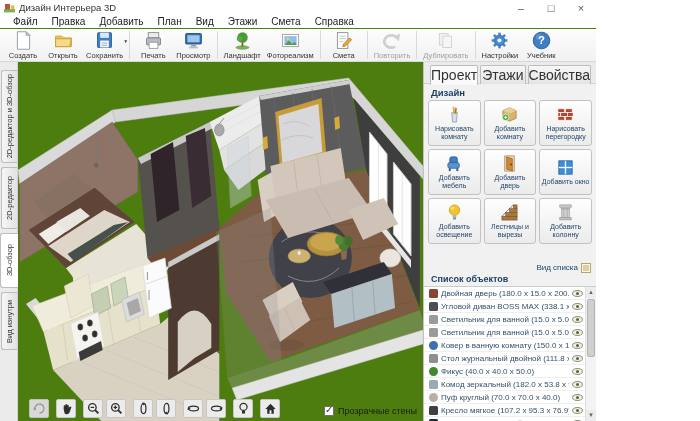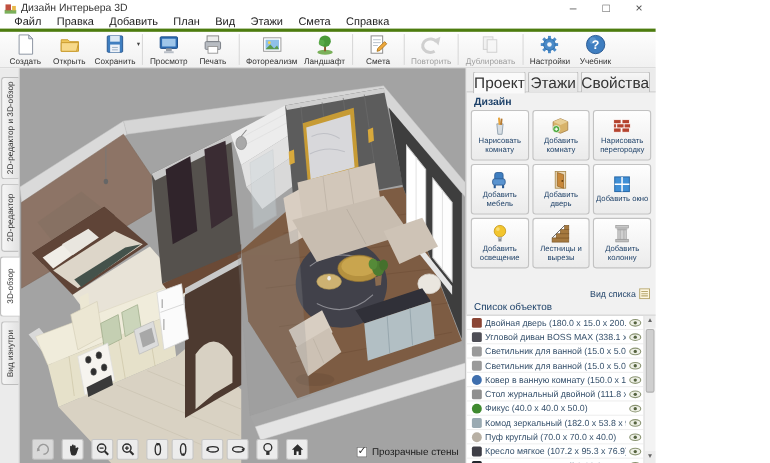--- a/index.html
+++ b/index.html
@@ -9,21 +9,21 @@
 
   
   .titlebar { height:15px; display:flex; align-items:center; padding-left:4px; background:#fff; }
   .app-logo { width:11px; height:11px; margin-right:4px; flex:none; }
   .title { font-size:9.5px; color:#333; }
   .win-controls { margin-left:auto; display:flex; }
   .wc { width:30px; text-align:center; font-size:11px; color:#555; line-height:14px; }
 
   
   .menubar { height:14px; display:flex; align-items:center; background:#fff;
-    border-bottom:3px solid #4d7c0f; font-size:10px; color:#222; padding-left:6px; }
+    border-bottom:1px solid #4d7c0f; font-size:10px; color:#222; padding-left:6px; }
   .menu-item { padding:0 7px; }
 
   
   .toolbar { height:33px; display:flex; align-items:stretch; background:linear-gradient(#fdfdfd,#f1f1f1);
     border-bottom:1px solid #d8d8d8; padding-left:3px; }
   .tbtn { min-width:40px; padding:1px 3px 0; display:flex; flex-direction:column; align-items:center;
     font-size:7.5px; color:#333; position:relative; }
   .tbtn svg { width:21px; height:21px; }
   .tbtn .lbl { margin-top:0; white-space:nowrap; }
   .tbtn.disabled { opacity:.45; filter:grayscale(1); }
@@ -36,21 +36,21 @@
 
   
   .lefttabs { width:18px; background:#ebebeb; border-right:1px solid #d2d2d2; padding-top:8px;
     display:flex; flex-direction:column; align-items:flex-end; gap:4px; flex:none; }
   .vtab { width:16px; border:1px solid #bdbdbd; border-right:none; border-radius:3px 0 0 3px;
     background:linear-gradient(90deg,#f6f6f6,#e2e2e2); display:flex; align-items:center; justify-content:center; }
   .vtab span { writing-mode:vertical-rl; transform:rotate(180deg); font-size:7.5px; color:#333; white-space:nowrap; }
   .vtab.active { background:#fff; width:18px; margin-right:-1px; }
 
   
-  .canvas { flex:1; position:relative; background:#a3a3a3; overflow:hidden; }
+  .canvas { flex:1; position:relative; background:#4d7c0f; overflow:hidden; }
   .scene { position:absolute; inset:0; width:100%; height:100%; }
   .canvas-toolbar { position:absolute; left:11px; bottom:3px; display:flex; gap:3px; align-items:center; }
   .ctb { width:20px; height:19px; background:#ececec; border:1px solid #c6c6c6; border-radius:2px;
     display:flex; align-items:center; justify-content:center; }
   .ctb svg { width:15px; height:15px; }
   .ctb.disabled { background:#d9d9d9; border-color:#c0c0c0; }
   .gap { margin-left:4px; }
   .walls-toggle { position:absolute; right:6px; bottom:5px; display:flex; align-items:center; gap:4px;
     font-size:9px; color:#1a1a1a; }
   .cb { width:10px; height:10px; border:1px solid #6f6f6f; background:#fff; position:relative; flex:none; }
@@ -63,21 +63,21 @@
   .rtab { flex:1; text-align:center; font-size:14px; color:#333; border:1px solid #bdbdbd; border-bottom:none;
     border-radius:2px 2px 0 0; background:linear-gradient(#f7f7f7,#e4e4e4); line-height:18px; height:19px; }
   .rtab.active { background:#fafafa; height:20px; margin-bottom:-1px; }
   .design-header { font-size:9.5px; font-weight:bold; color:#1c4068; padding:3px 7px 2px; }
   .dgrid { display:grid; grid-template-columns:repeat(3,1fr); gap:3px; padding:0 4px 3px; }
   .dbtn { background:linear-gradient(#fefefe,#ebebeb); border:1px solid #c2c2c2; border-radius:3px; height:46px;
     display:flex; flex-direction:column; align-items:center; justify-content:center; font-size:7px; color:#23456b;
     text-align:center; line-height:1.2; padding:1px; }
   .dbtn svg { width:21px; height:19px; margin-bottom:1px; flex:none; }
   .objects-header { display:flex; align-items:center; padding:3px 5px 2px 7px; }
-  .oh-title { font-weight:normal; font-size:9px; color:#1c4068; flex:1;margin-top:24px; }
+  .oh-title { font-weight:bold; font-size:9px; color:#1c4068; flex:1;margin-top:24px; }
   .oh-view { font-size:8px; color:#23456b; margin-right:3px;text-align:center; }
   .oh-view-icon svg { width:10px; height:10px; vertical-align:-1px; }
 
   .olist { flex:1; background:#fff; border-top:1px solid #cbcbcb; position:relative; overflow:hidden; }
   .olist-inner { position:absolute; inset:0 11px 0 0; }
   .orow { display:flex; align-items:center; height:13px; border-bottom:1px solid #efefef; padding:0 2px 0 5px; }
   .otext { flex:1; overflow:hidden; white-space:nowrap; font-size:8px; color:#35506b; }
   .oicon { width:9px; height:9px; margin-right:3px; flex:none; border-radius:1.5px; }
   .oicon.round { border-radius:50%; }
   [data-name="door-icon"]      { background:#8a4434; }
@@ -153,55 +153,55 @@
           <rect x="4" y="3" width="16" height="17" rx="1" fill="#3f7ec0" stroke="#2a5a92"></rect>
           <rect x="7" y="3" width="10" height="6" fill="#dce8f4"></rect>
           <rect x="7" y="12" width="10" height="8" fill="#eef2f8"></rect>
           <line x1="9" y1="15" x2="15" y2="15" stroke="#9ab0c6"></line>
           <line x1="9" y1="17.5" x2="15" y2="17.5" stroke="#9ab0c6"></line>
         </svg>
       <span class="save-arrow" data-name="save-dropdown-arrow"></span>
       <span class="lbl">Сохранить</span>
     </div>
     <div class="tsep" data-name="toolbar-separator"></div>
+    <div class="tbtn" data-name="print-button">
+      <svg data-name="print-icon" viewBox="0 0 24 24">
+          <rect x="6" y="3" width="12" height="6" fill="#ececec" stroke="#888"></rect>
+          <rect x="4" y="9" width="16" height="8" rx="1" fill="#b8bcc2" stroke="#7a7e86"></rect>
+          <rect x="7" y="14" width="10" height="7" fill="#fff" stroke="#999"></rect>
+        </svg>
+      <span class="lbl">Печать</span>
+    </div>
     <div class="tbtn" data-name="preview-button">
       <svg data-name="preview-icon" viewBox="0 0 24 24">
           <rect x="3" y="4" width="18" height="12" rx="1" fill="#2e6db4" stroke="#1d4f8a"></rect>
           <rect x="5" y="6" width="14" height="8" fill="#9fc6ea"></rect>
           <rect x="9" y="16" width="6" height="3" fill="#9aa0a8"></rect>
           <rect x="7" y="19" width="10" height="2" fill="#b8bec6"></rect>
         </svg>
       <span class="lbl">Просмотр</span>
     </div>
-    <div class="tbtn" data-name="print-button">
-      <svg data-name="print-icon" viewBox="0 0 24 24">
-          <rect x="6" y="3" width="12" height="6" fill="#ececec" stroke="#888"></rect>
-          <rect x="4" y="9" width="16" height="8" rx="1" fill="#b8bcc2" stroke="#7a7e86"></rect>
-          <rect x="7" y="14" width="10" height="7" fill="#fff" stroke="#999"></rect>
-        </svg>
-      <span class="lbl">Печать</span>
-    </div>
     <div class="tsep" data-name="toolbar-separator"></div>
+    <div class="tbtn" data-name="landscape-button">
+      <svg data-name="landscape-icon" viewBox="0 0 24 24">
+          <ellipse cx="12" cy="20" rx="8" ry="2.5" fill="#7ab05a"></ellipse>
+          <rect x="11" y="12" width="2" height="7" fill="#8a5a2a"></rect>
+          <circle cx="12" cy="8.5" r="6" fill="#4a9a3a"></circle>
+          <circle cx="8.5" cy="10" r="3" fill="#5aaa48"></circle>
+        </svg>
+      <span class="lbl">Ландшафт</span>
+    </div>
     <div class="tbtn" data-name="photorealism-button">
       <svg data-name="photorealism-icon" viewBox="0 0 24 24">
           <rect x="3" y="5" width="18" height="14" fill="#fff" stroke="#999"></rect>
           <rect x="5" y="7" width="14" height="10" fill="#8fc0e8"></rect>
           <circle cx="9" cy="10" r="1.5" fill="#f5d24a"></circle>
           <path d="M5 17 l5 -5 l4 4 l3 -3 l2 4 z" fill="#5a9a4a"></path>
         </svg>
       <span class="lbl">Фотореализм</span>
-    </div>
-    <div class="tbtn" data-name="landscape-button">
-      <svg data-name="landscape-icon" viewBox="0 0 24 24">
-          <ellipse cx="12" cy="20" rx="8" ry="2.5" fill="#7ab05a"></ellipse>
-          <rect x="11" y="12" width="2" height="7" fill="#8a5a2a"></rect>
-          <circle cx="12" cy="8.5" r="6" fill="#4a9a3a"></circle>
-          <circle cx="8.5" cy="10" r="3" fill="#5aaa48"></circle>
-        </svg>
-      <span class="lbl">Ландшафт</span>
     </div>
     <div class="tsep" data-name="toolbar-separator"></div>
     <div class="tbtn" data-name="estimate-button">
       <svg data-name="estimate-icon" viewBox="0 0 24 24">
           <rect x="5" y="3" width="12" height="18" fill="#fff" stroke="#8a8a8a"></rect>
           <line x1="7" y1="7" x2="15" y2="7" stroke="#b8c2cc"></line>
           <line x1="7" y1="10" x2="15" y2="10" stroke="#b8c2cc"></line>
           <line x1="7" y1="13" x2="12" y2="13" stroke="#b8c2cc"></line>
           <path d="M12 16 l7 -7 l2.2 2.2 l-7 7 l-3 0.8 z" fill="#f0a83a" stroke="#b07a20"></path>
         </svg>

